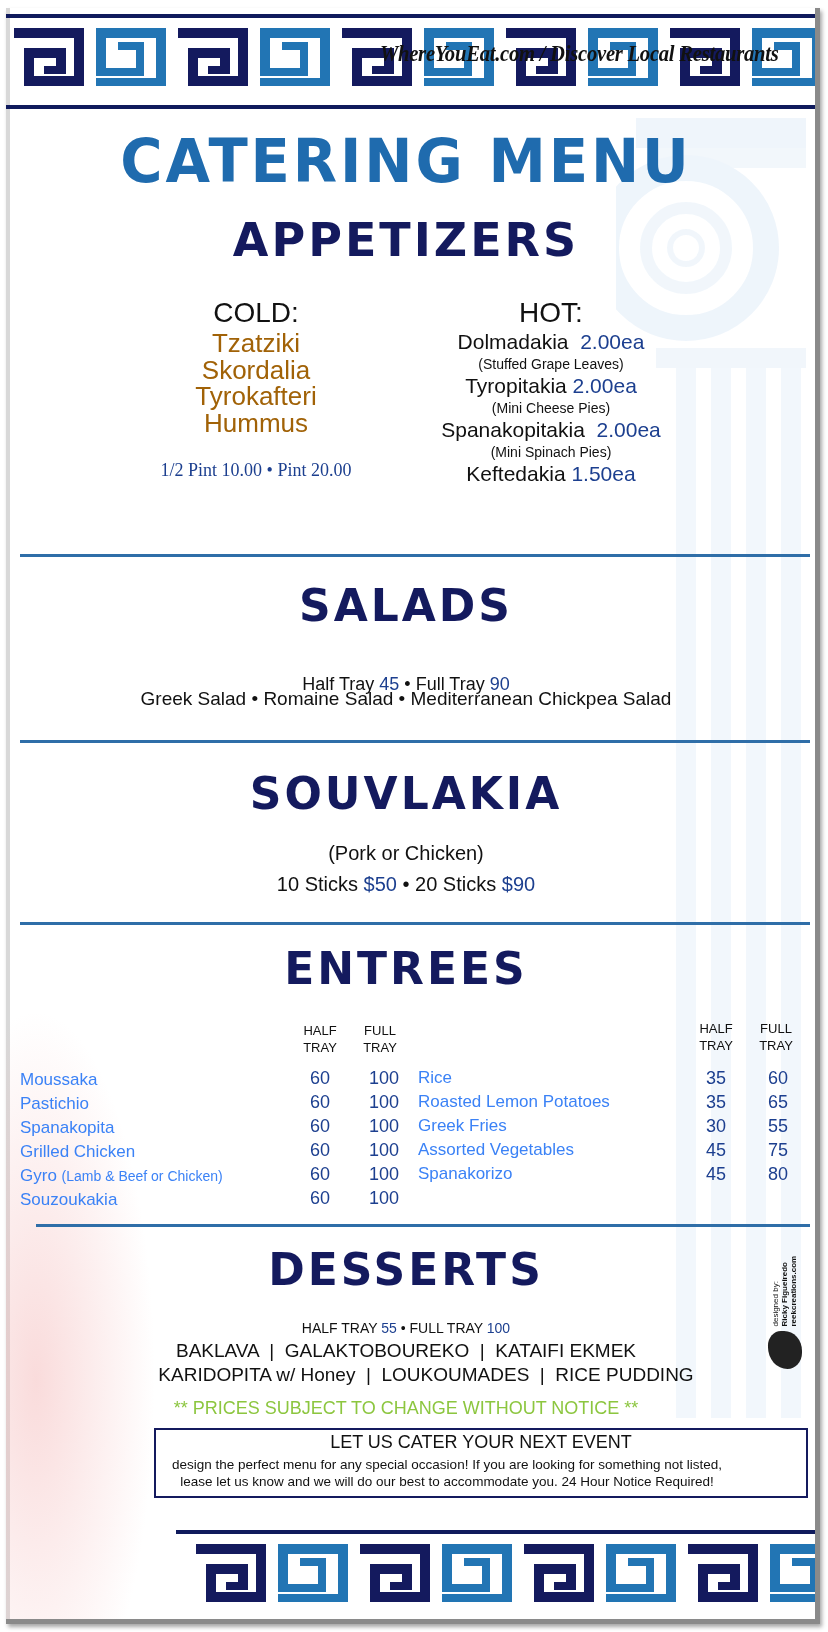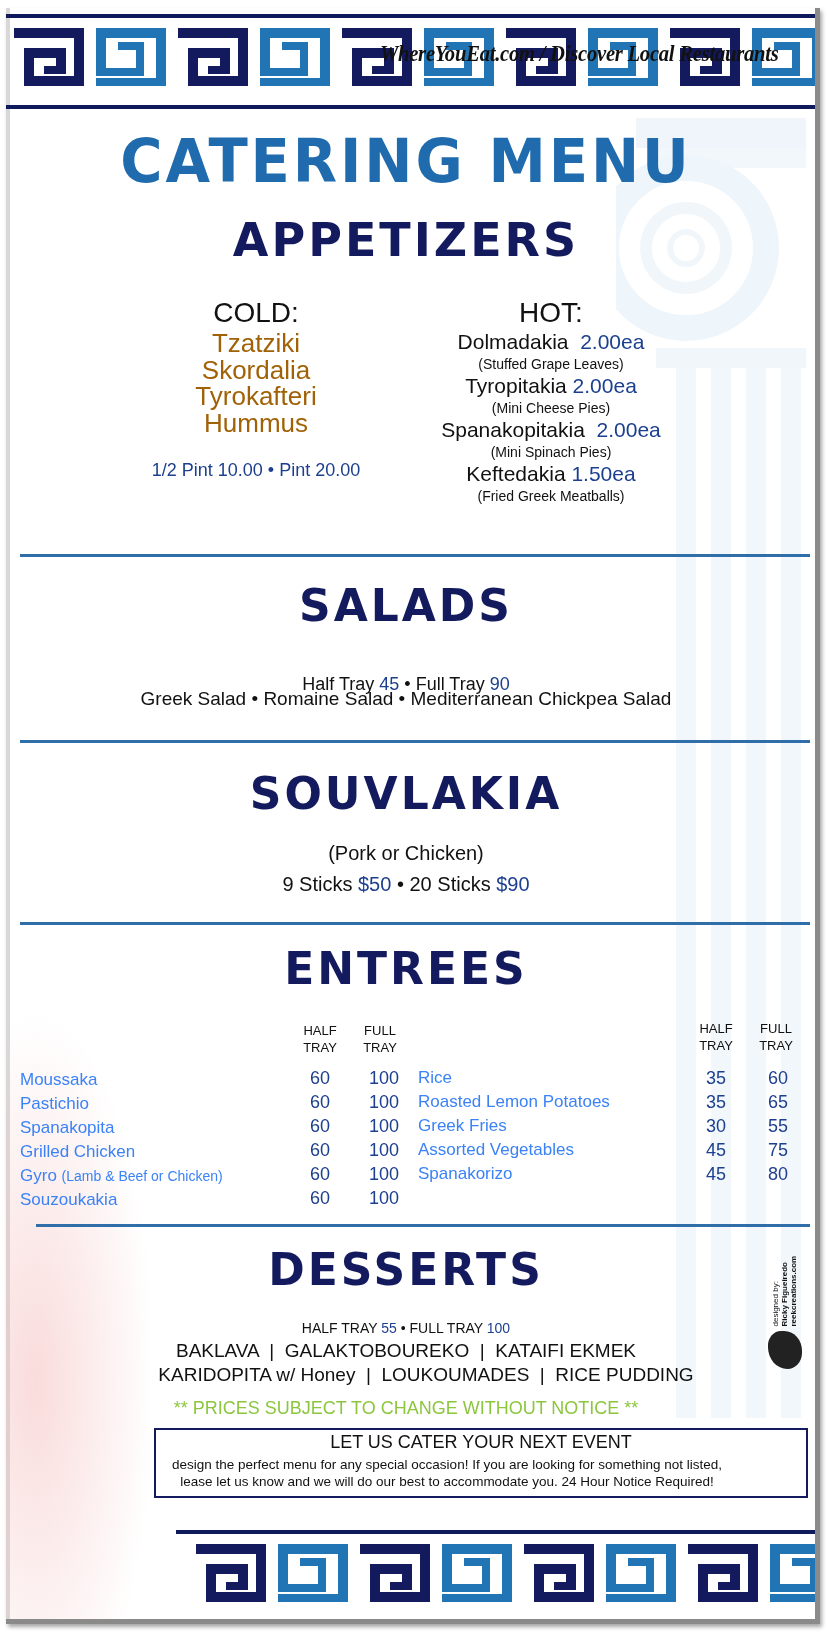--- a/index.html
+++ b/index.html
@@ -54,21 +54,21 @@
     font-family: "DejaVu Sans", sans-serif; font-weight: bold;
     text-align: center; letter-spacing: 3px;
   }
   .t-catering { position: absolute; top: 118px; left: 0; width: 800px; font-size: 60px; color: #1f6bae; transform: scaleX(0.96); }
   .t-appetizers { position: absolute; top: 205px; left: 0; width: 800px; font-size: 46px; color: #141a5e; }
 
   .cold { position: absolute; top: 290px; left: 130px; width: 240px; text-align: center; }
   .hot { position: absolute; top: 290px; left: 395px; width: 300px; text-align: center; }
   .col-head { font-size: 28px; color: #111; line-height: 30px; margin-bottom: 2px; }
   .cold-item { font-size: 26px; line-height: 26.5px; color: #a16207; }
-  .pint { font-size: 18px; color: #1c3f8f; margin-top: 24px; }
+  .pint { font-size: 18px; color: #1c3f8f; margin-top: 24px; font-family: Liberation Serif, serif; }
   .hot-name { font-size: 21px; line-height: 24px; color: #111; }
   .hot-price { color: #1c3f8f; }
   .hot-desc { font-size: 14px; line-height: 20px; color: #111; }
 
   .divider { position: absolute; left: 14px; width: 790px; height: 3px; background: #2f6ea8; }
 
   .t-section { position: absolute; left: 0; width: 800px; font-size: 44px; color: #141a5e; }
   .line { position: absolute; left: 0; width: 800px; text-align: center; color: #111; }
   .blue { color: #1c3f8f; }
 
@@ -188,41 +188,40 @@
 
     <div class="hot">
       <div class="col-head">HOT:</div>
       <div class="hot-name"><span>Dolmadakia</span>&nbsp; <span class="hot-price">2.00ea</span></div>
       <div class="hot-desc">(Stuffed Grape Leaves)</div>
       <div class="hot-name"><span>Tyropitakia</span> <span class="hot-price">2.00ea</span></div>
       <div class="hot-desc">(Mini Cheese Pies)</div>
       <div class="hot-name"><span>Spanakopitakia</span>&nbsp; <span class="hot-price">2.00ea</span></div>
       <div class="hot-desc">(Mini Spinach Pies)</div>
       <div class="hot-name"><span>Keftedakia</span> <span class="hot-price">1.50ea</span></div>
-      <div class="hot-desc">(Fried Greek Meatballs)</div>
     </div>
 
     <div class="divider" style="top:546px;"></div>
 
     <div class="greek-title t-section" style="top:572px;">SALADS</div>
     <div class="line" style="top:650px; font-size:18px;margin-top:16px;">
       <span>Half Tray</span>
       <span class="blue">45</span>
       <span>•</span>
       <span>Full Tray</span>
       <span class="blue">90</span>
     </div>
     <div class="line" style="top:680px; font-size:19px;">Greek Salad • Romaine Salad • Mediterranean Chickpea Salad</div>
 
     <div class="divider" style="top:732px;"></div>
 
     <div class="greek-title t-section" style="top:760px;">SOUVLAKIA</div>
     <div class="line" style="top:834px; font-size:20px;">(Pork or Chicken)</div>
     <div class="line" style="top:865px; font-size:20px;">
-      <span>9 Sticks</span>
+      <span>10 Sticks</span>
       <span class="blue">$50</span>
       <span>•</span>
       <span>20 Sticks</span>
       <span class="blue">$90</span>
     </div>
 
     <div class="divider" style="top:914px;"></div>
 
     <div class="greek-title t-section" style="top:935px;">ENTREES</div>
 

